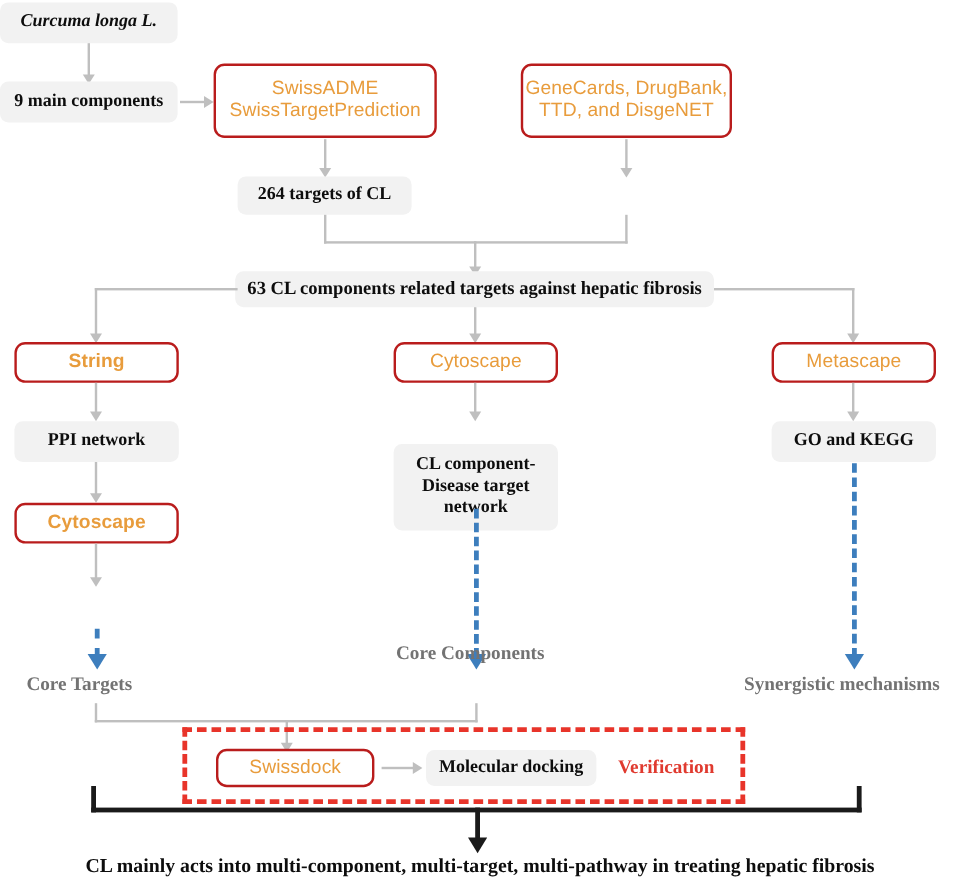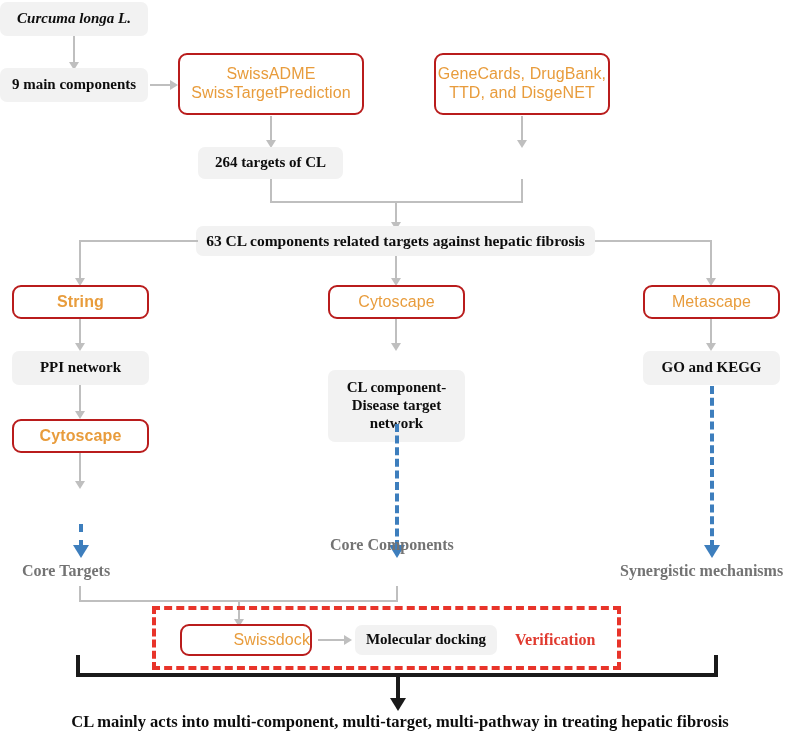--- a/index.html
+++ b/index.html
@@ -273,21 +273,21 @@
   </div>
 
   <div class="ln vln" style="left:79px; top:586px; height:16px;"></div>
   <div class="ln vln" style="left:396px; top:586px; height:16px;"></div>
   <div class="ln hln" style="left:79px; top:600px; width:319px;"></div>
   <div class="ln vln" style="left:238px; top:600px; height:22px;"></div>
   <div class="ah-down" style="left:234px; top:619px;"></div>
 
   <div class="red-region" style="left:152px; top:606px; width:469px; height:64px;"></div>
 
-  <div class="node orange" style="left:180px; top:624px; width:132px; height:32px;justify-content:flex-end;">
+  <div class="node orange" style="left:180px; top:624px; width:132px; height:32px;">
     <span>Swissdock</span>
   </div>
 
   <div class="ln hln" style="left:318px; top:639px; width:28px;"></div>
   <div class="ah-right" style="left:344px; top:635px;"></div>
 
   <div class="node grey" style="left:355px; top:625px; width:142px; height:30px;">
     <span>Molecular docking</span>
   </div>
 

